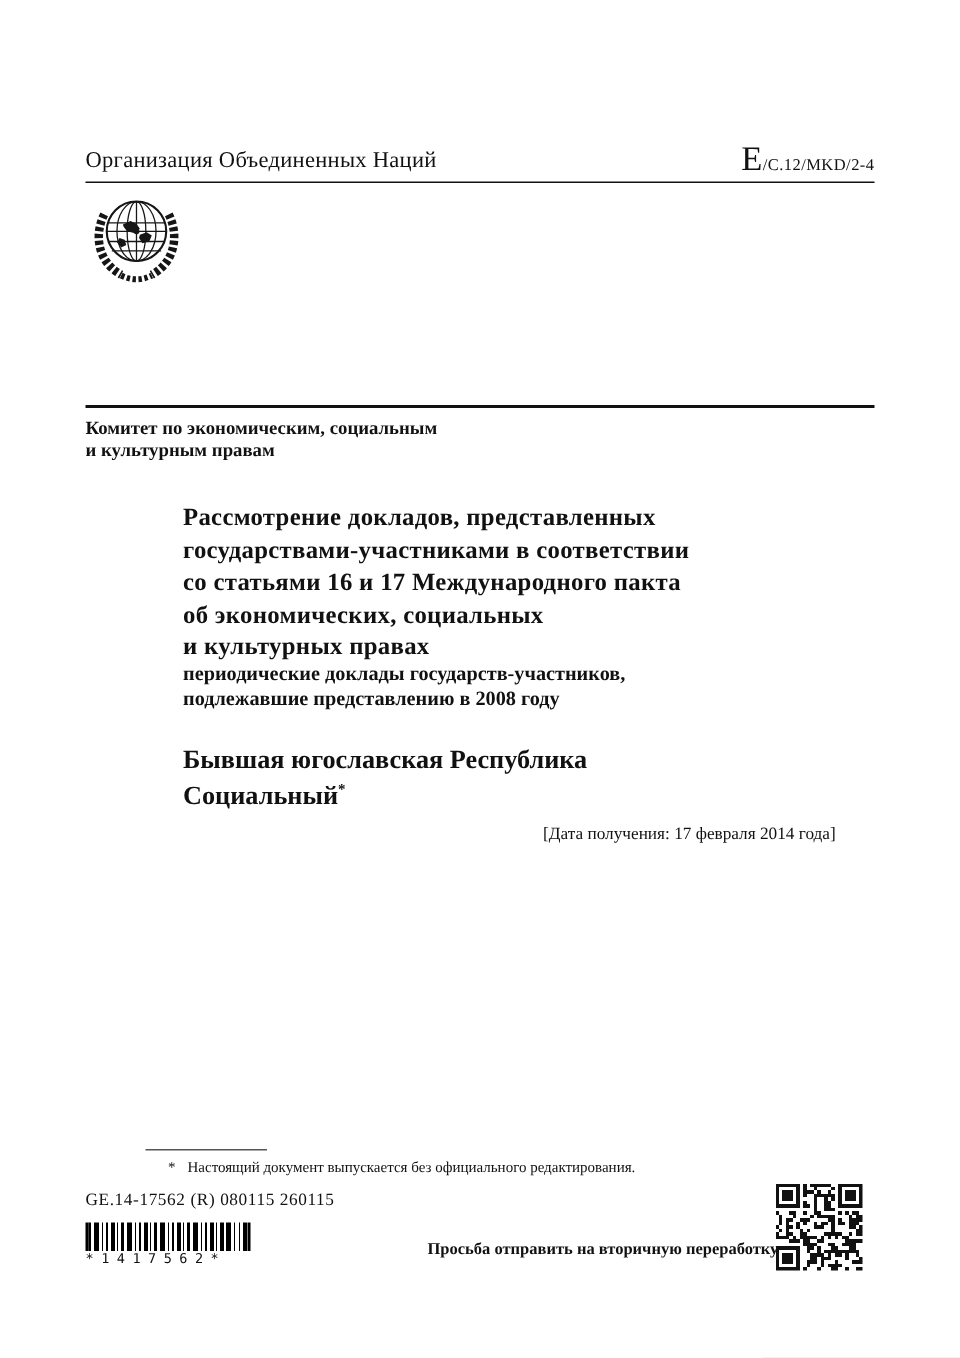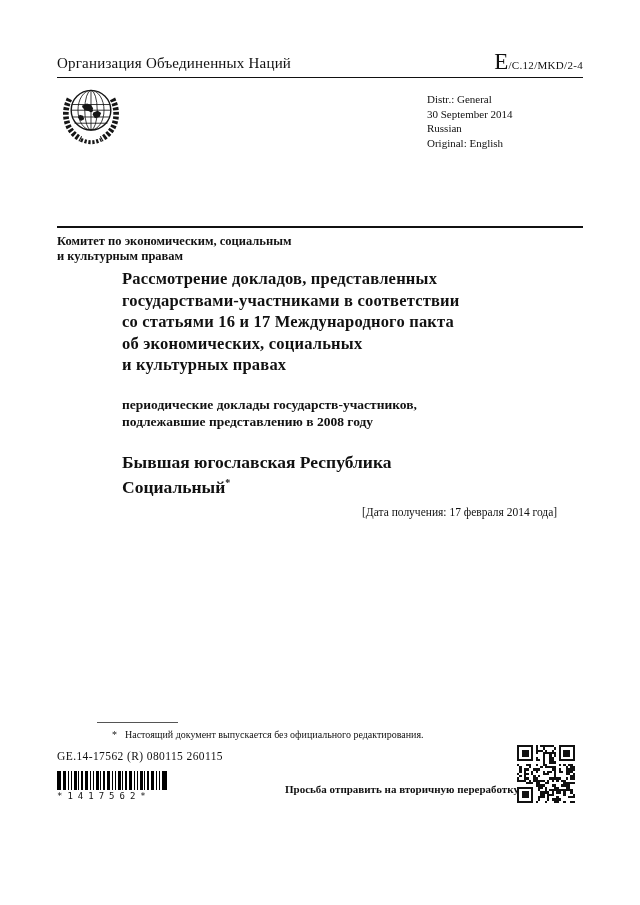--- a/index.html
+++ b/index.html
@@ -5,40 +5,40 @@
   html, body { margin: 0; padding: 0; background: #e8e8e8; }
   .page {
     position: relative;
     width: 640px; height: 905px;
     margin: 0 auto;
     background: #ffffff;
     font-family: "Liberation Serif", "DejaVu Serif", serif;
     color: #111111;
     overflow: hidden;
   }
-  .abs { position: absolute; }
+  .abs { position: absolute; margin-top: 44px; }
 
   
   .org-line { left: 57px; top: 55px; font-size: 15px; letter-spacing: 0.2px; }
   .doc-symbol { right: 57px; top: 49px; white-space: nowrap; }
   .doc-symbol .big { font-size: 23px; letter-spacing: 0.3px; }
   .doc-symbol .small { font-size: 11px; letter-spacing: 0.3px; }
   .rule-thin { left: 57px; right: 57px; top: 77px; height: 1px; background: #111; }
 
   
   .emblem { left: 57px; top: 83px; width: 68px; height: 66px; }
   .council { left: 132px; top: 85px; font-size: 20px; font-weight: bold; line-height: 23px; letter-spacing: 0.3px; }
   .distr-block { left: 427px; top: 92px; font-size: 11px; line-height: 14.6px; }
 
   
   .rule-thick { left: 57px; right: 57px; top: 226px; height: 2px; background: #111; }
   .committee { left: 57px; top: 234px; font-size: 12.5px; font-weight: bold; line-height: 15px; }
 
   
-  .title-block { left: 122px; top: 268px; font-size: 16.5px; font-weight: bold; line-height: 21.5px; letter-spacing: 0.2px; }
+  .title-block { left: 122px; top: 290px; font-size: 16.5px; font-weight: bold; line-height: 21.5px; letter-spacing: 0.2px; }
   .subtitle-block { left: 122px; top: 397px; font-size: 13.5px; font-weight: bold; line-height: 16.5px; }
   .country-block { left: 122px; top: 452px; font-size: 17.5px; font-weight: bold; line-height: 20.5px; }
   .country-block sup { font-size: 10px; font-weight: bold; }
   .received-line { left: 322px; top: 506px; font-size: 11.5px; padding-left: 40px; }
 
   
   .fn-rule { left: 97px; top: 722px; width: 81px; height: 1px; background: #555; }
   .footnote { left: 112px; top: 729px; font-size: 10px; }
   .footnote .marker { padding-right: 8px; }
   .ge-number { left: 57px; top: 750px; font-size: 11.5px; letter-spacing: 0.4px; }
@@ -92,26 +92,20 @@
       <line x1="26" y1="38" x2="94" y2="38" stroke="#161616" stroke-width="1.5"></line>
       <line x1="25" y1="48" x2="95" y2="48" stroke="#161616" stroke-width="1.5"></line>
       <line x1="27" y1="60" x2="93" y2="60" stroke="#161616" stroke-width="1.5"></line>
       <line x1="31" y1="71" x2="89" y2="71" stroke="#161616" stroke-width="1.5"></line>
 
       <path d="M44,40 l9,-4 7,3 4,6 -7,5 -8,-2 -4,-5 z" fill="#161616"></path>
       <path d="M64,52 l8,-3 6,4 -3,7 -8,2 -4,-6 z" fill="#161616"></path>
       <path d="M40,56 l6,2 2,6 -6,3 -5,-6 z" fill="#161616"></path>
       <circle cx="60" cy="48" r="3.5" fill="#161616"></circle>
     </svg>
-  </div>
-  <div class="abs distr-block">
-    <div>Distr.: General</div>
-    <div>30 September 2014</div>
-    <div>Russian</div>
-    <div>Original: English</div>
   </div>
 
   <div class="abs rule-thick"></div>
   <div class="abs committee">
     <div>Комитет по экономическим, социальным</div>
     <div>и культурным правам</div>
   </div>
 
   <div class="abs title-block">
     <div>Рассмотрение докладов, представленных</div>

